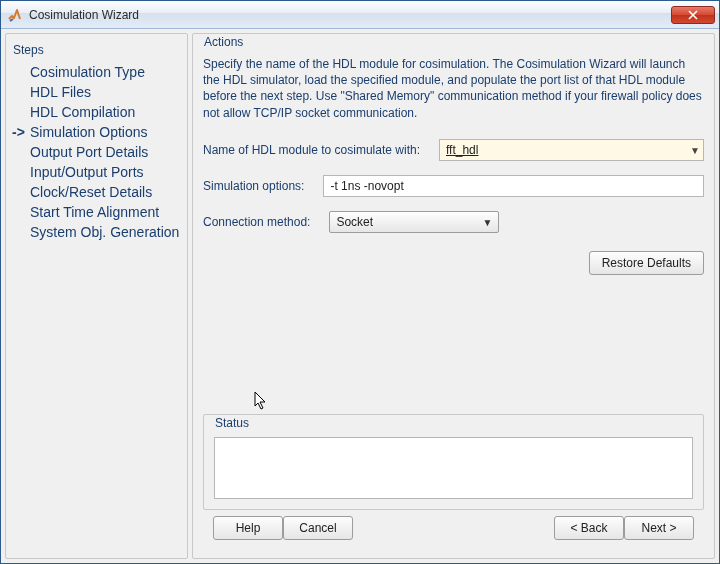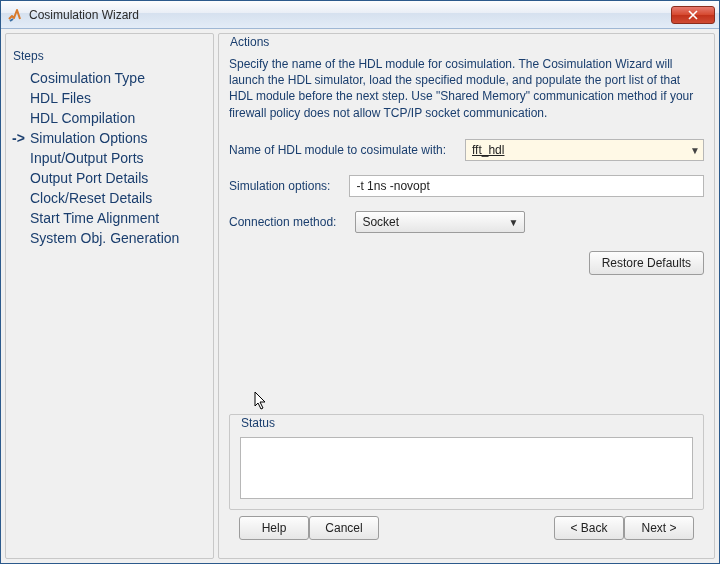--- a/index.html
+++ b/index.html
@@ -51,25 +51,25 @@
   }
   .content {
     flex: 1;
     display: flex;
     background: #f0f0f0;
     padding: 4px;
     gap: 4px;
     overflow: hidden;
   }
   .steps-panel {
-    width: 209px;
+    width: 183px;
     border: 1px solid #c8c8c8;
     background: #f0f0f0;
     border-radius: 2px;
-    padding: 16px 6px 6px 6px;
+    padding: 10px 6px 6px 6px;
     position: relative;
   }
   .steps-panel .panel-title,
   .actions-panel .panel-title,
   .status-panel .panel-title {
     position: relative;
     top: -1px;
     background: #f0f0f0;
     display: inline-block;
     padding: 0 3px;
@@ -242,25 +242,25 @@
           <div class="step-item">
             <span class="step-arrow"></span>
             <span>HDL Compilation</span>
           </div>
           <div class="step-item">
             <span class="step-arrow">-&gt;</span>
             <span>Simulation Options</span>
           </div>
           <div class="step-item">
             <span class="step-arrow"></span>
+            <span>Output Port Details</span>
+          </div>
+          <div class="step-item">
+            <span class="step-arrow"></span>
             <span>Input/Output Ports</span>
-          </div>
-          <div class="step-item">
-            <span class="step-arrow"></span>
-            <span>Output Port Details</span>
           </div>
           <div class="step-item">
             <span class="step-arrow"></span>
             <span>Clock/Reset Details</span>
           </div>
           <div class="step-item">
             <span class="step-arrow"></span>
             <span>Start Time Alignment</span>
           </div>
           <div class="step-item">

